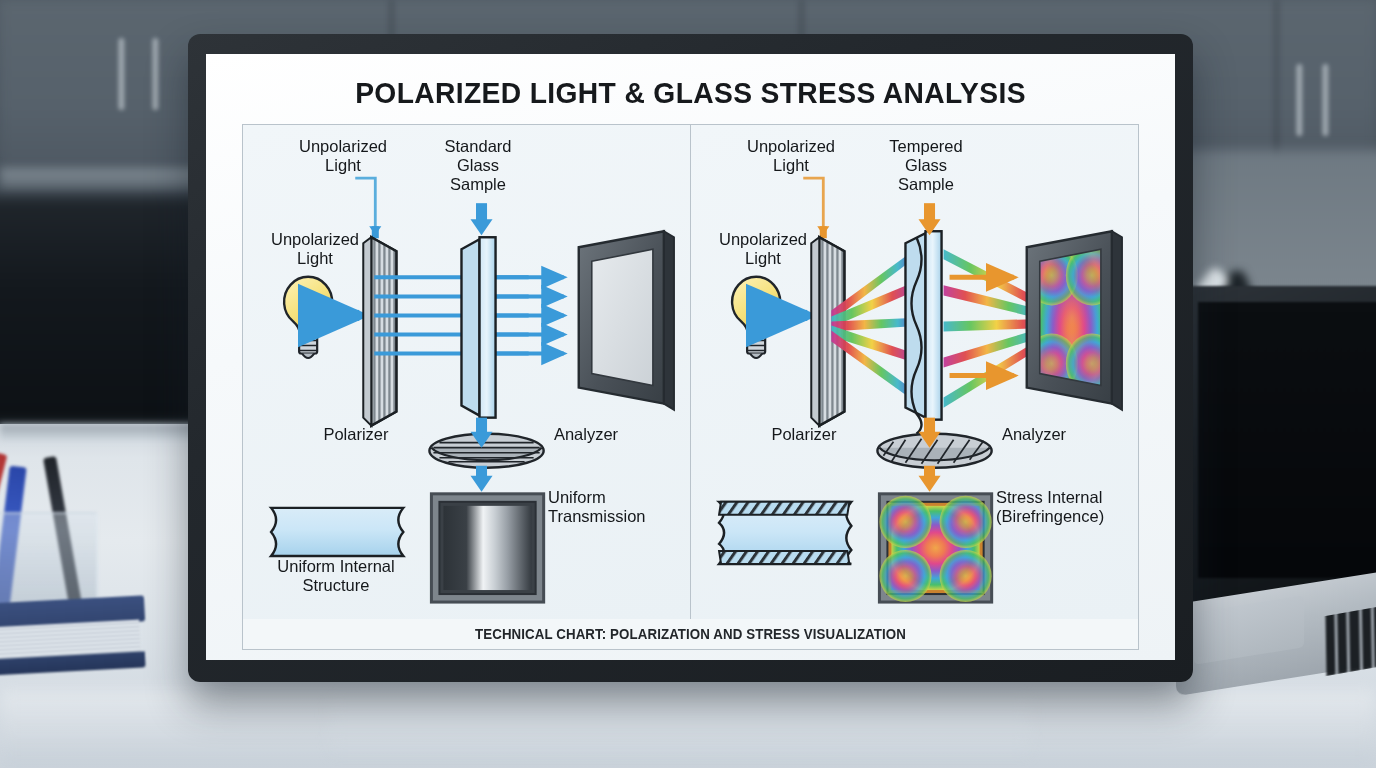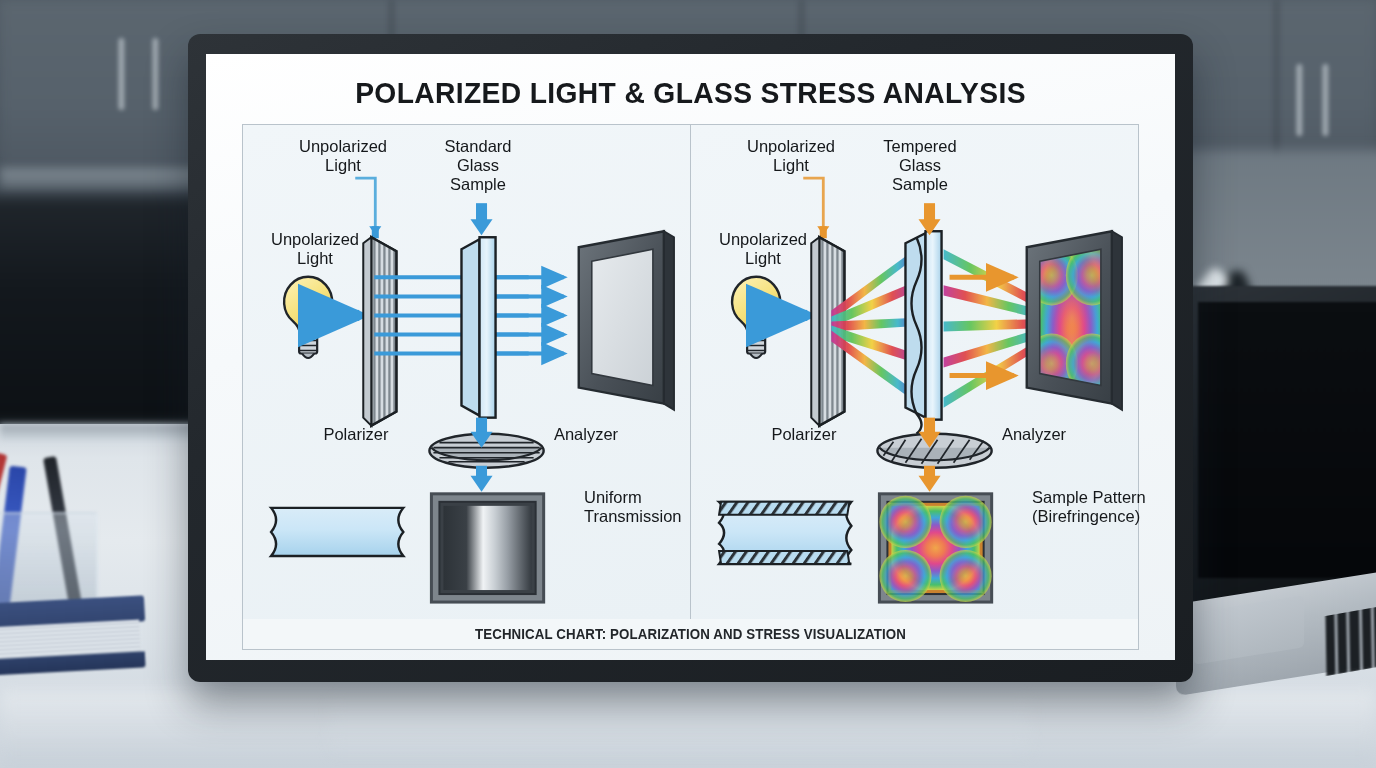--- a/index.html
+++ b/index.html
@@ -229,21 +229,21 @@
   .panel{
     flex:1; position:relative;
     background:linear-gradient(170deg,#f1f6f9,#eaf1f5);
   }
   .panel.left{ border-right:1px solid #b9c3cb; }
 
   .lbl{
     position:absolute; font-size:16.5px; color:#15181b; line-height:1.14;
     text-align:center; white-space:pre-line;
   }
-  .lbl.l{ text-align:left;margin-left:36px; }
+  .lbl.l{ text-align:left; }
 
   .footer{
     height:30px; display:flex; align-items:center; justify-content:center;
     font-size:14px; font-weight:bold; color:#22262a; letter-spacing:.1px;
     transform:scaleX(.95);
   }
 
   svg{ display:block; }
   .stage{ position:absolute; inset:0; }
 </style>
@@ -440,20 +440,22 @@
 
             <div class="lbl" style="left:30px;top:12px;width:140px">Unpolarized
 Light</div>
             <div class="lbl" style="left:170px;top:12px;width:130px">Standard
 Glass
 Sample</div>
             <div class="lbl" style="left:2px;top:105px;width:140px">Unpolarized
 Light</div>
             <div class="lbl" style="left:58px;top:300px;width:110px">Polarizer</div>
             <div class="lbl" style="left:288px;top:300px;width:110px">Analyzer</div>
+            <div class="lbl" style="left:8px;top:432px;width:170px">Uniform Internal
+Structure</div>
             <div class="lbl l" style="left:305px;top:363px;width:140px">Uniform
 Transmission</div>
           </div>
 
           <div class="panel">
             <svg class="stage" viewBox="0 0 446 482" preserveAspectRatio="none">
               <defs>
                 <pattern id="polStripe2" width="5" height="8" patternUnits="userSpaceOnUse">
                   <rect width="5" height="8" fill="#d6dce1"></rect>
                   <rect width="2.2" height="8" fill="#7f888f"></rect>
@@ -614,28 +616,28 @@
 
               <g>
                 <path d="M28,376 H160 q-10,12 0,24 q-10,12 0,24 q-10,12 0,14 H28 q10,-12 0,-20 q10,-12 0,-21 q10,-12 0,-21 Z" fill="url(#xsecG2)" stroke="#1b2024" stroke-width="2.4"></path>
                 <path d="M30,376 H158 l-2,13 H28 Z" fill="url(#hatch)" stroke="#1b2024" stroke-width="2"></path>
                 <path d="M28,425 H156 l2,13 H30 Z" fill="url(#hatch)" stroke="#1b2024" stroke-width="2"></path>
               </g>
             </svg>
 
             <div class="lbl" style="left:30px;top:12px;width:140px">Unpolarized
 Light</div>
-            <div class="lbl" style="left:164px;top:12px;width:130px">Tempered
+            <div class="lbl" style="left:170px;top:12px;width:130px">Tempered
 Glass
 Sample</div>
             <div class="lbl" style="left:2px;top:105px;width:140px">Unpolarized
 Light</div>
             <div class="lbl" style="left:58px;top:300px;width:110px">Polarizer</div>
             <div class="lbl" style="left:288px;top:300px;width:110px">Analyzer</div>
-            <div class="lbl l" style="left:305px;top:363px;width:150px">Sample Pattern
+            <div class="lbl l" style="left:305px;top:363px;width:150px">Stress Internal
 (Birefringence)</div>
           </div>
 
         </div>
 
         <div class="footer">TECHNICAL CHART: POLARIZATION AND STRESS VISUALIZATION</div>
       </div>
     </div>
 
   </div>

